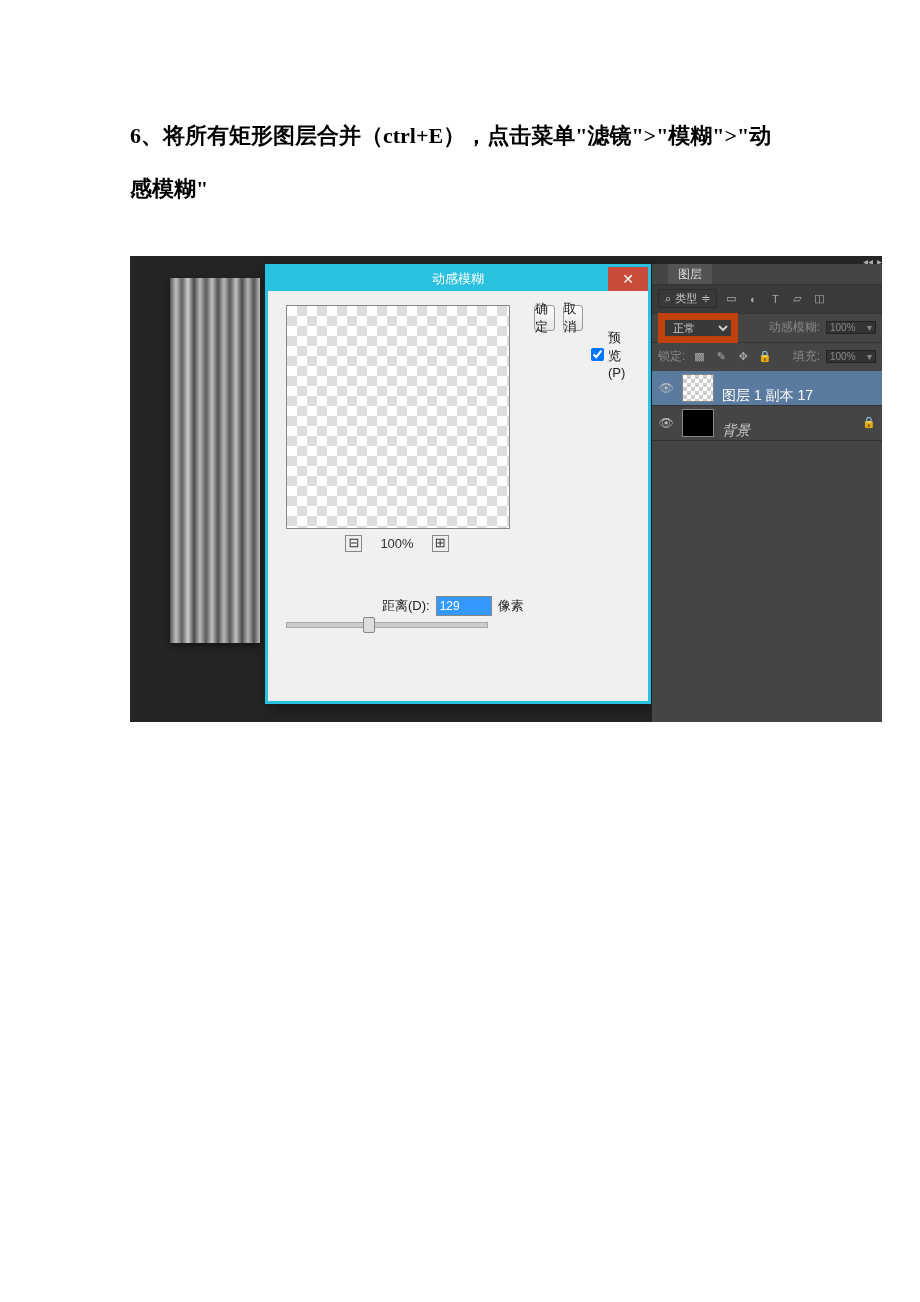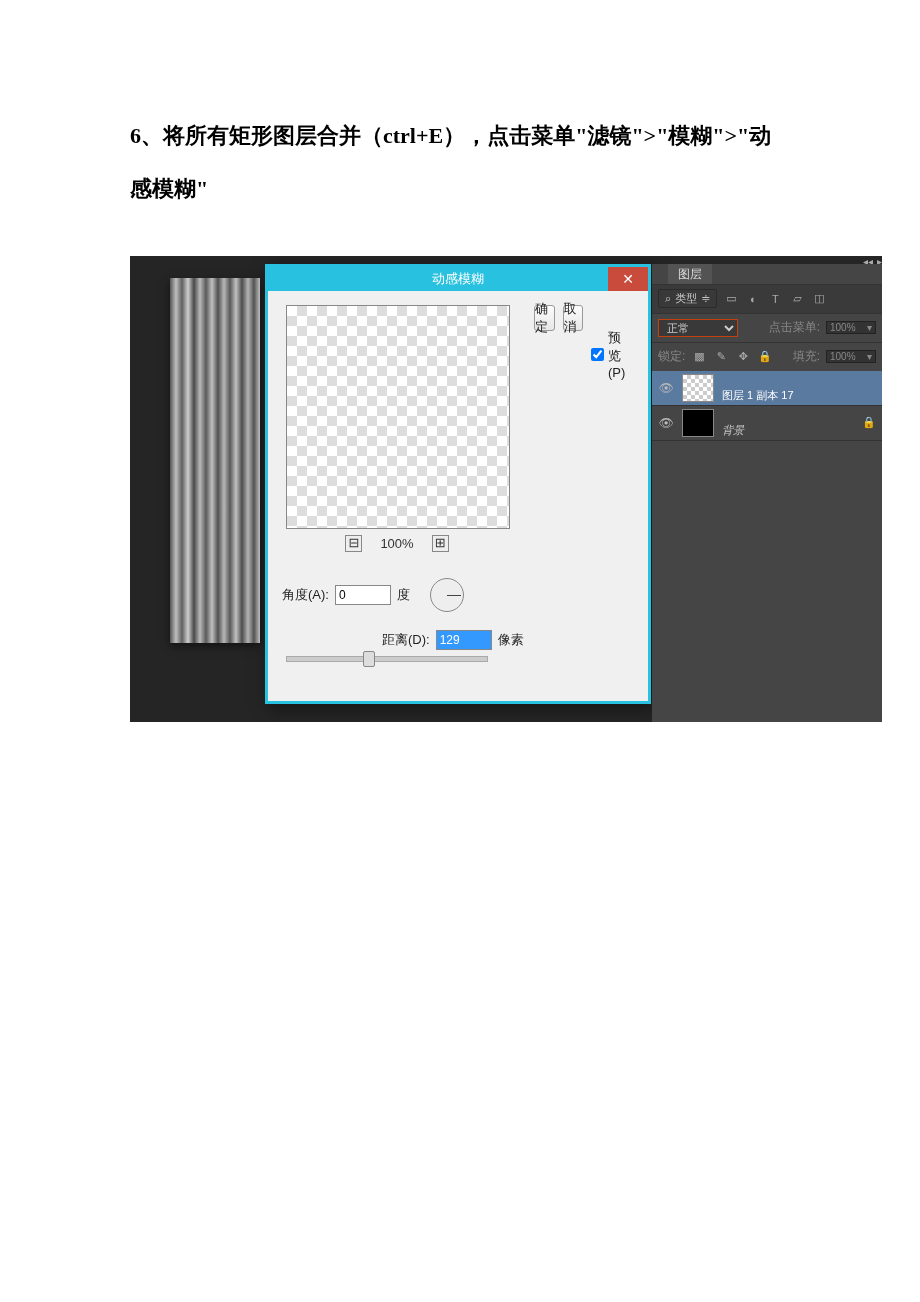--- a/index.html
+++ b/index.html
@@ -236,21 +236,21 @@
   }
   .mini-icon {
     width: 16px; height: 16px;
     display: inline-flex;
     align-items: center; justify-content: center;
     color: #aaa;
     font-size: 11px;
   }
   .lp-select {
     background: #393939;
-    border: 1px solid #c2410c;
+    border: 7px solid #c2410c;
     color: #ccc;
     font-size: 11px;
     padding: 1px 4px;
     width: 80px;
   }
   .lp-label { color: #888; white-space: nowrap; }
   .spin-box {
     background: #333;
     border: 1px solid #222;
     color: #888;
@@ -275,21 +275,21 @@
     border: 1px solid #888;
   }
   .thumb.trans {
     background:
       linear-gradient(45deg, #ccc 25%, transparent 25%, transparent 75%, #ccc 75%),
       linear-gradient(45deg, #ccc 25%, #fff 25%, #fff 75%, #ccc 75%);
     background-size: 8px 8px;
     background-position: 0 0, 4px 4px;
   }
   .thumb.black { background: #000; }
-  .layer-name { flex: 1; font-size: 11px; white-space: nowrap; overflow: hidden; text-overflow: ellipsis; margin-top: 16px;}
+  .layer-name { flex: 1; font-size: 14px; white-space: nowrap; overflow: hidden; text-overflow: ellipsis; margin-top: 16px;}
   .layer-item.bg .layer-name { font-style: italic; }
   .lock { color: #aaa; font-size: 11px; }
 </style>
 </head>
 <body>
 
 <div class="page">
   <div class="instruction">6、将所有矩形图层合并（ctrl+E），点击菜单"滤镜"&gt;"模糊"&gt;"动感模糊"</div>
 
   <div class="screenshot">
@@ -321,27 +321,20 @@
           <div class="ps-btn">确定</div>
           <div class="ps-btn">取消</div>
           <label class="chk-row">
             <input type="checkbox" checked="" style="">
             <span>预览(P)</span>
           </label>
         </div>
 
         <div style="height:26px"></div>
 
-        <div class="param-row">
-          <span>角度(A):</span>
-          <input class="param-input" value="0" style="">
-          <span>度</span>
-          <div style="width:8px"></div>
-          <div class="angle-dial"></div>
-        </div>
 
         <div style="height:18px"></div>
 
         <div class="param-row" style="margin-left:100px">
           <span>距离(D):</span>
           <input class="param-input sel" value="129" style="">
           <span>像素</span>
         </div>
 
         <div class="slider-track">
@@ -366,21 +359,21 @@
         <span class="mini-icon">T</span>
         <span class="mini-icon">▱</span>
         <span class="mini-icon">◫</span>
       </div>
 
       <div class="lp-row">
         <select class="lp-select">
           <option>正常</option>
         </select>
         <div style="flex:1"></div>
-        <span class="lp-label">点击菜单:</span>
+        <span class="lp-label">动感模糊:</span>
         <span class="spin-box">
           <span>100%</span>
             <span>▾</span>
         </span>
       </div>
 
       <div class="lp-row">
         <span class="lp-label">锁定:</span>
         <span class="mini-icon">▩</span>
         <span class="mini-icon">✎</span>

